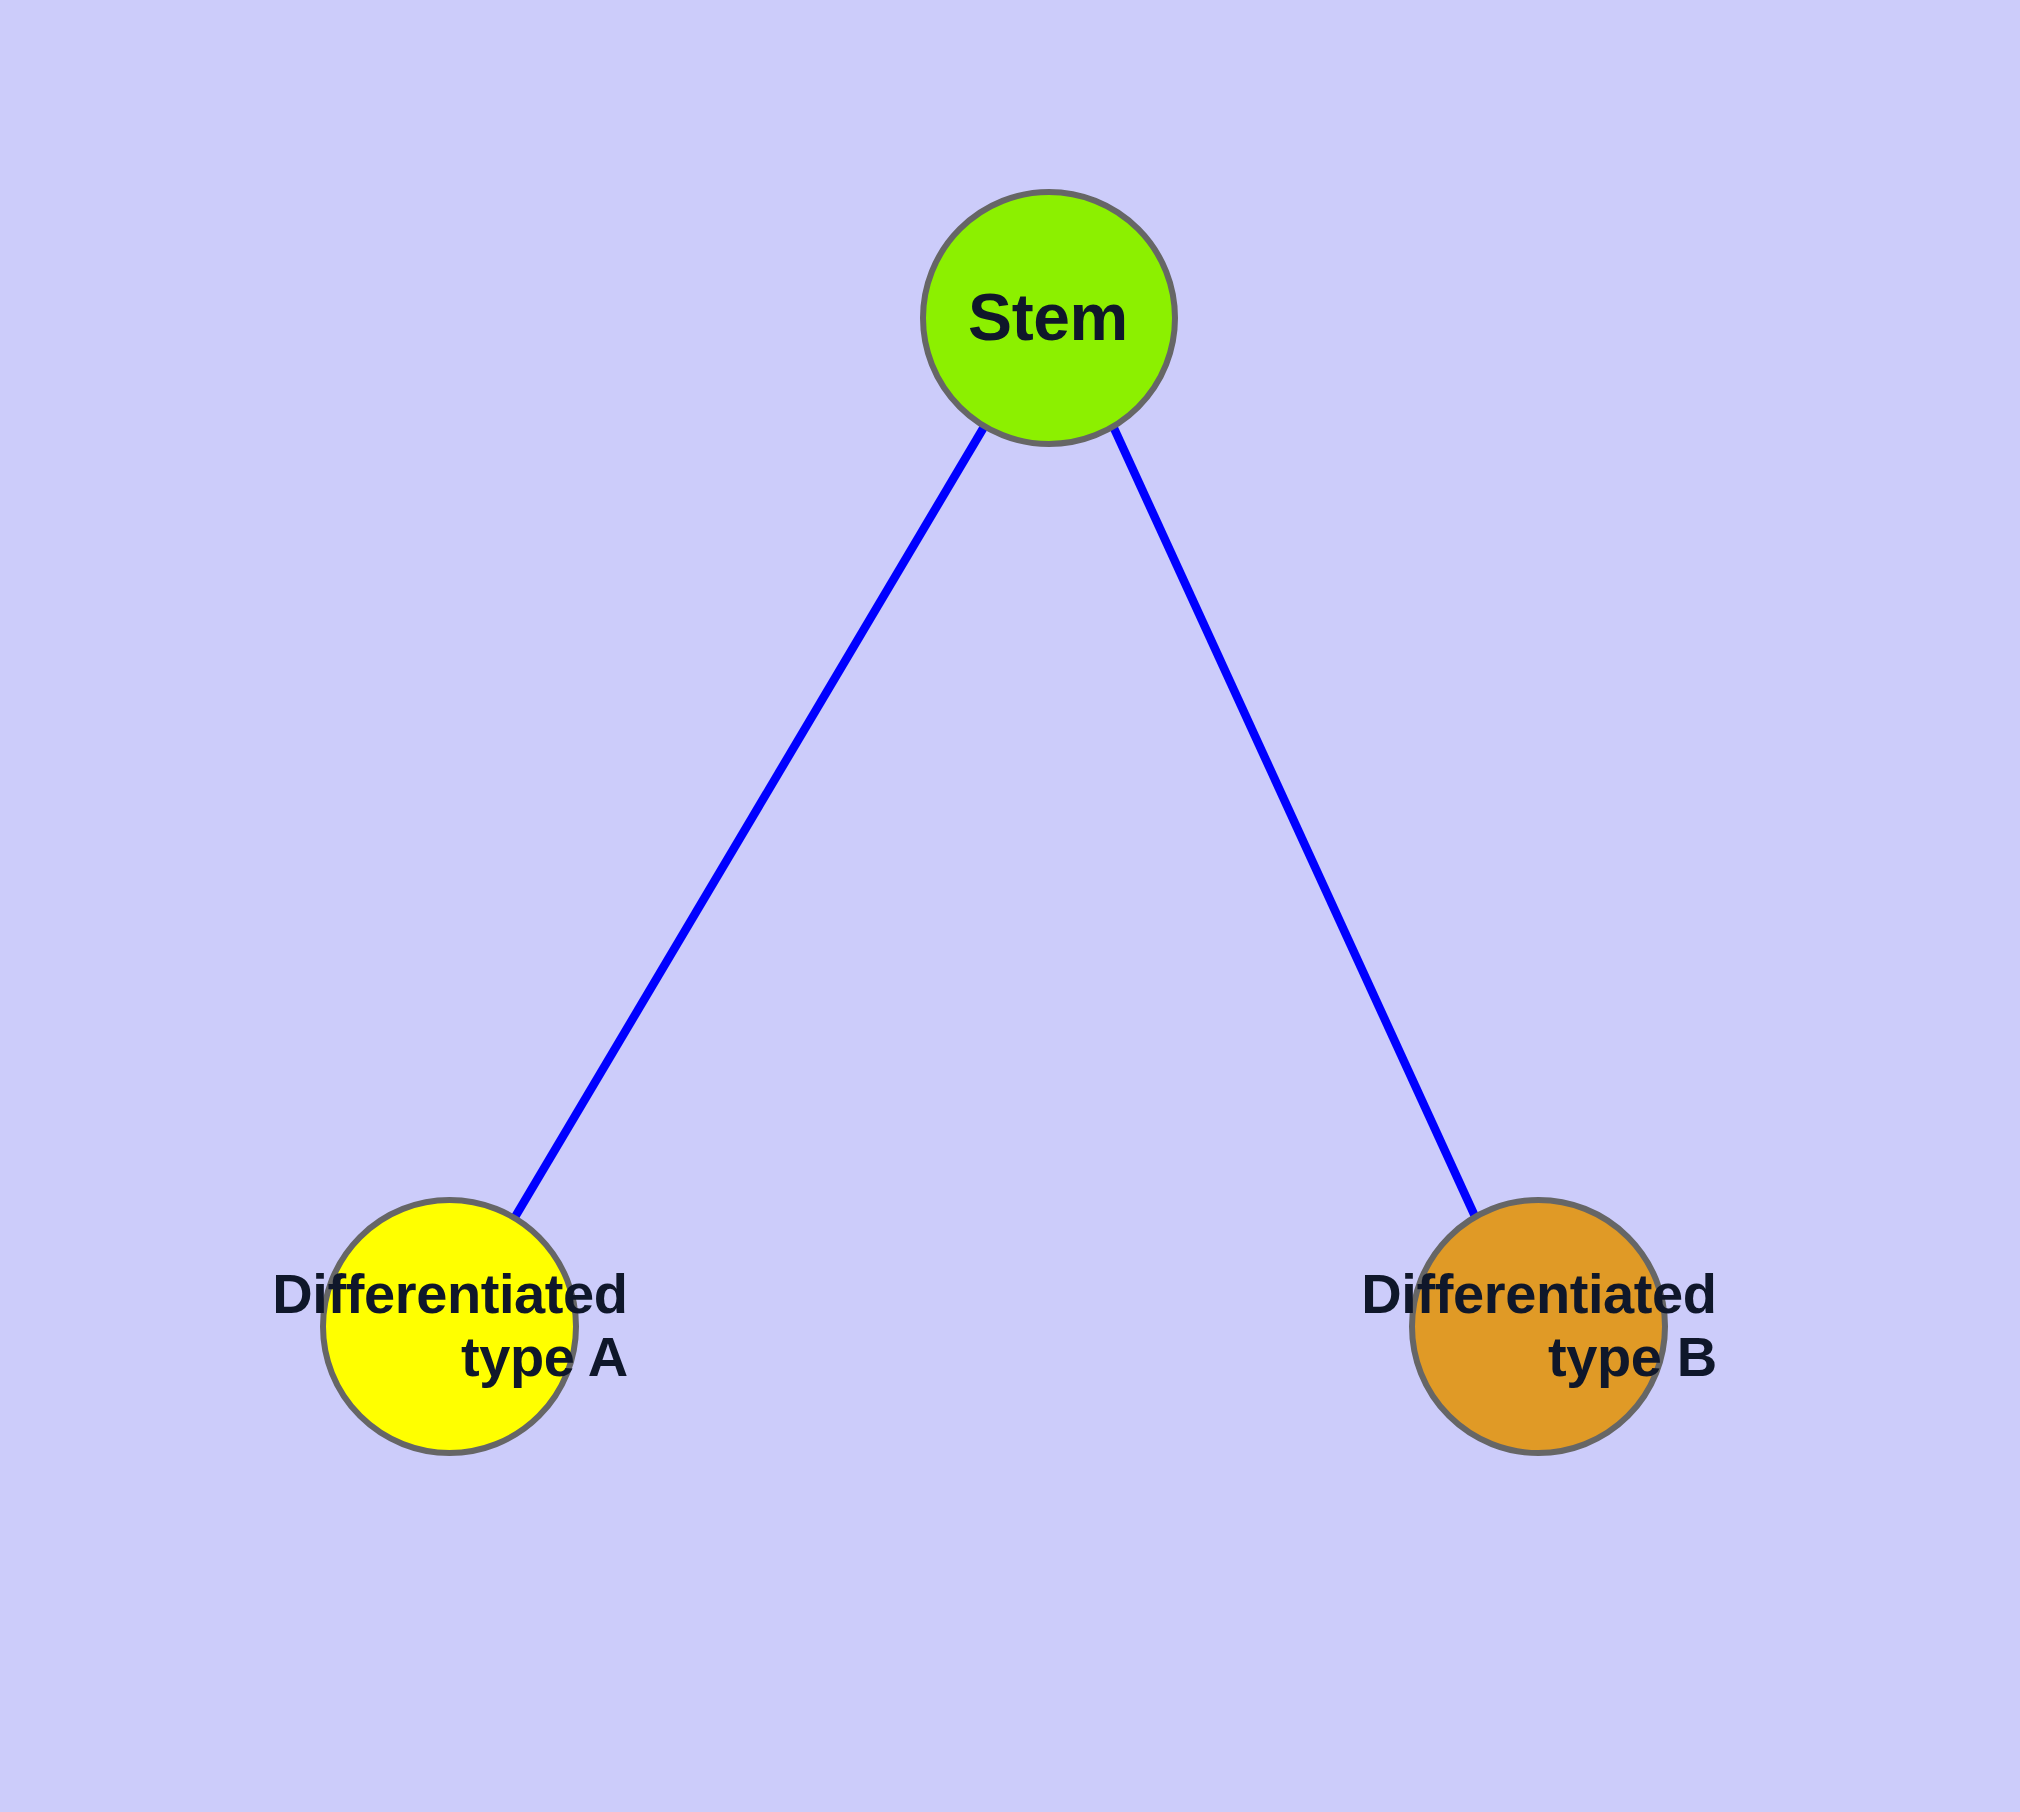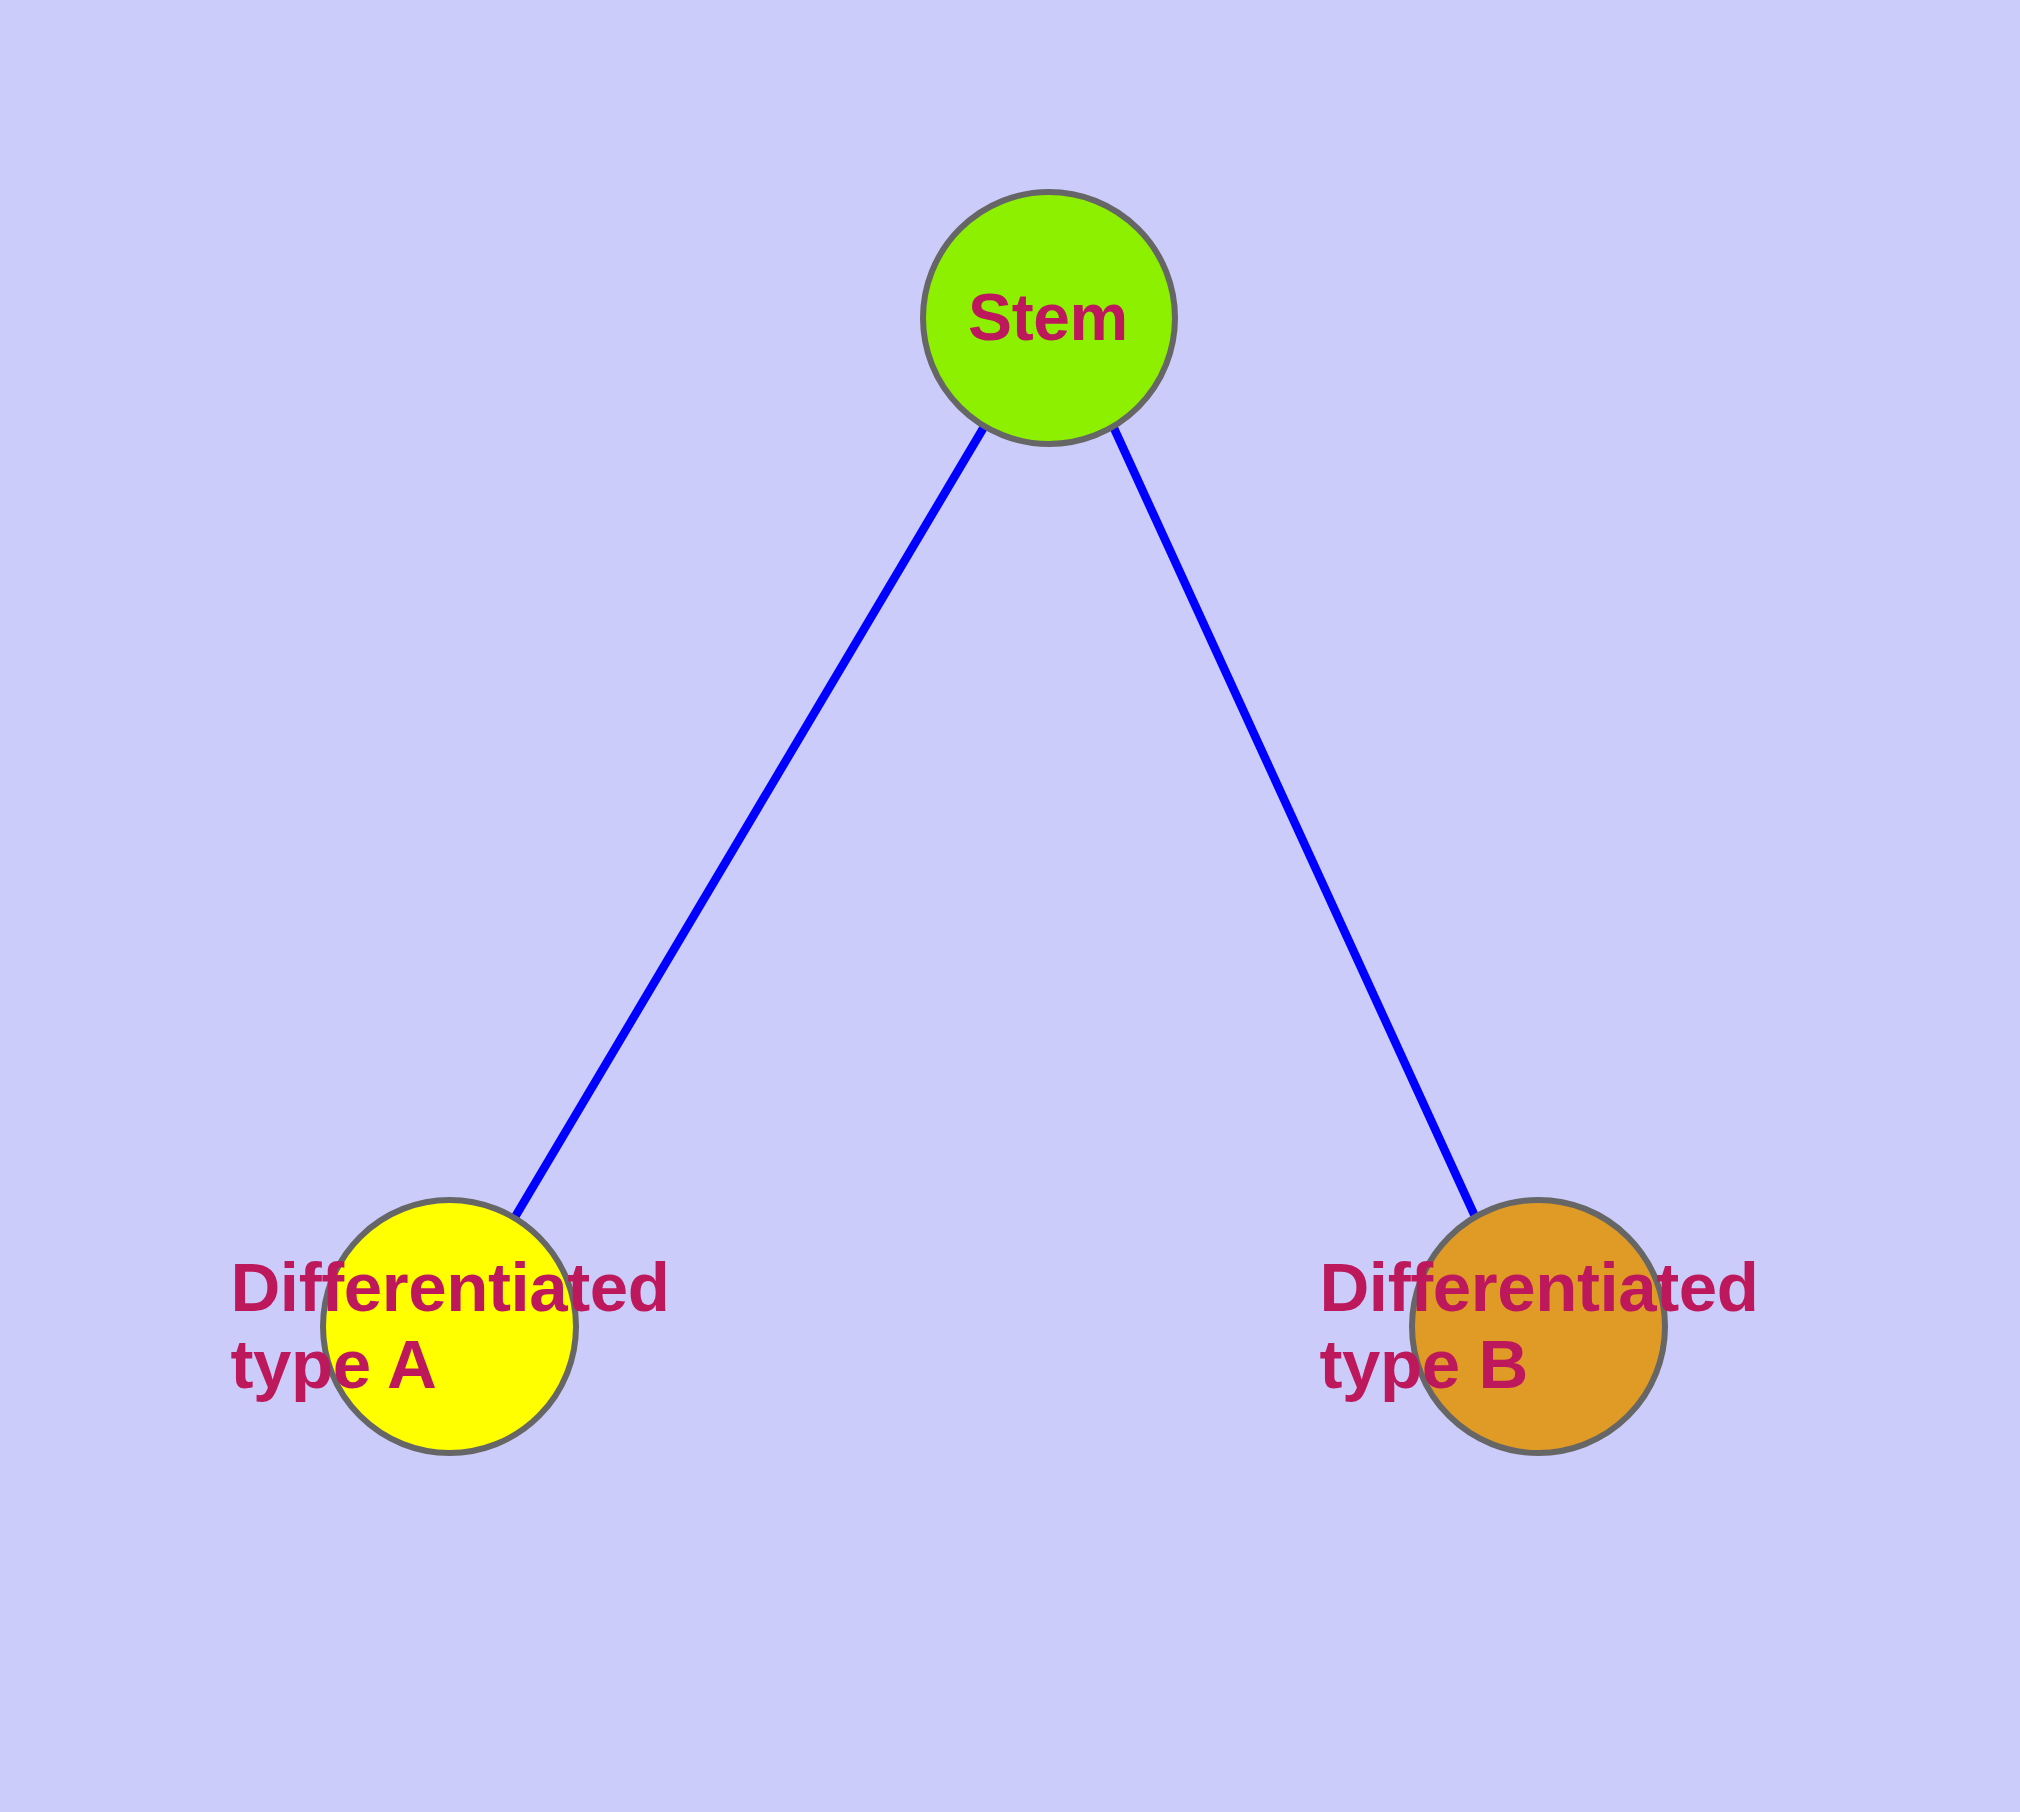--- a/index.html
+++ b/index.html
@@ -34,32 +34,32 @@
     display: flex;
     align-items: center;
     justify-content: center;
   }
   .node-label {
     position: absolute;
     left: 50%;
     top: 50%;
     transform: translate(-50%, -50%);
     white-space: pre;
-    text-align: left;
-    color: #be185d;
+    text-align: right;
+    color: #0f172a;
     font-weight: bold;
     line-height: 1.12;
     letter-spacing: -0.4px;
     pointer-events: none;
   }
   .node-label.big {
     font-size: 66px;
   }
   .node-label.leaf {
-    font-size: 69px;
+    font-size: 56px;
   }
 </style>
 </head>
 <body>
 
 <div id="graph-canvas">
 
   <svg id="edge-layer" viewBox="0 0 2384 2138">
     <line x1="1160" y1="505" x2="608" y2="1435" stroke="#0000ff" stroke-width="10" stroke-linecap="butt"></line>
     <line x1="1314" y1="505" x2="1740" y2="1435" stroke="#0000ff" stroke-width="10" stroke-linecap="butt"></line>

